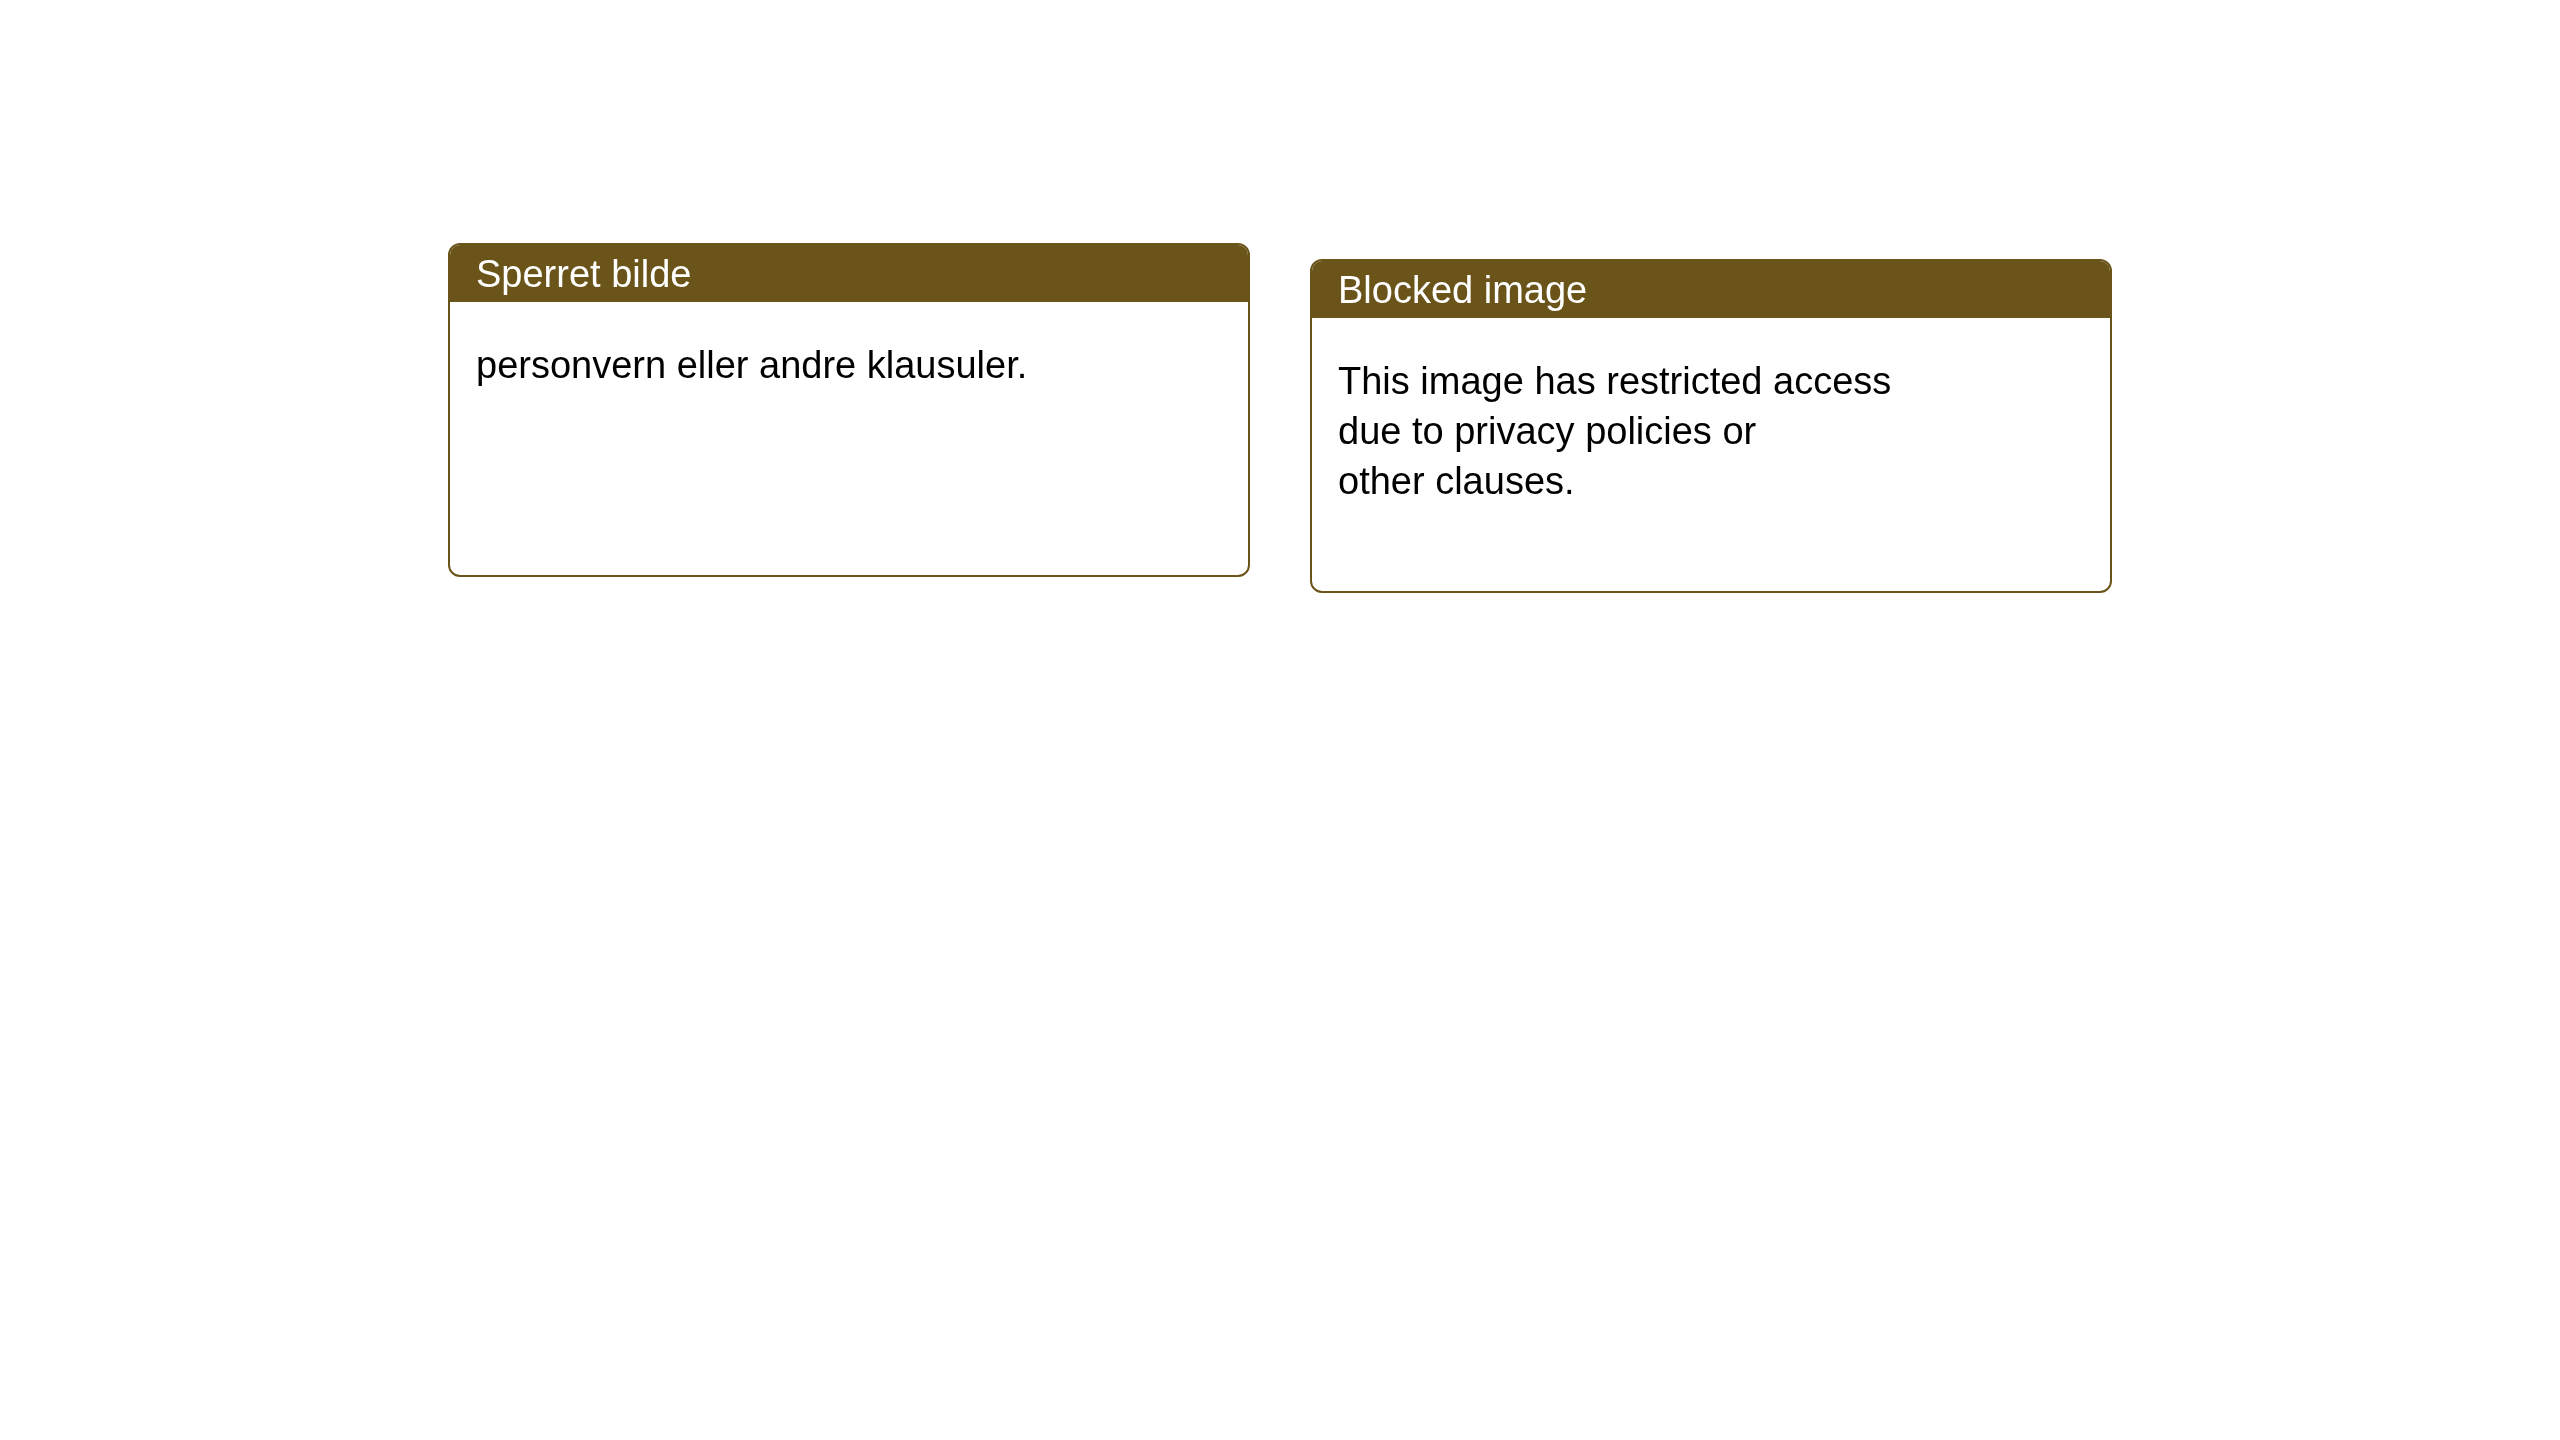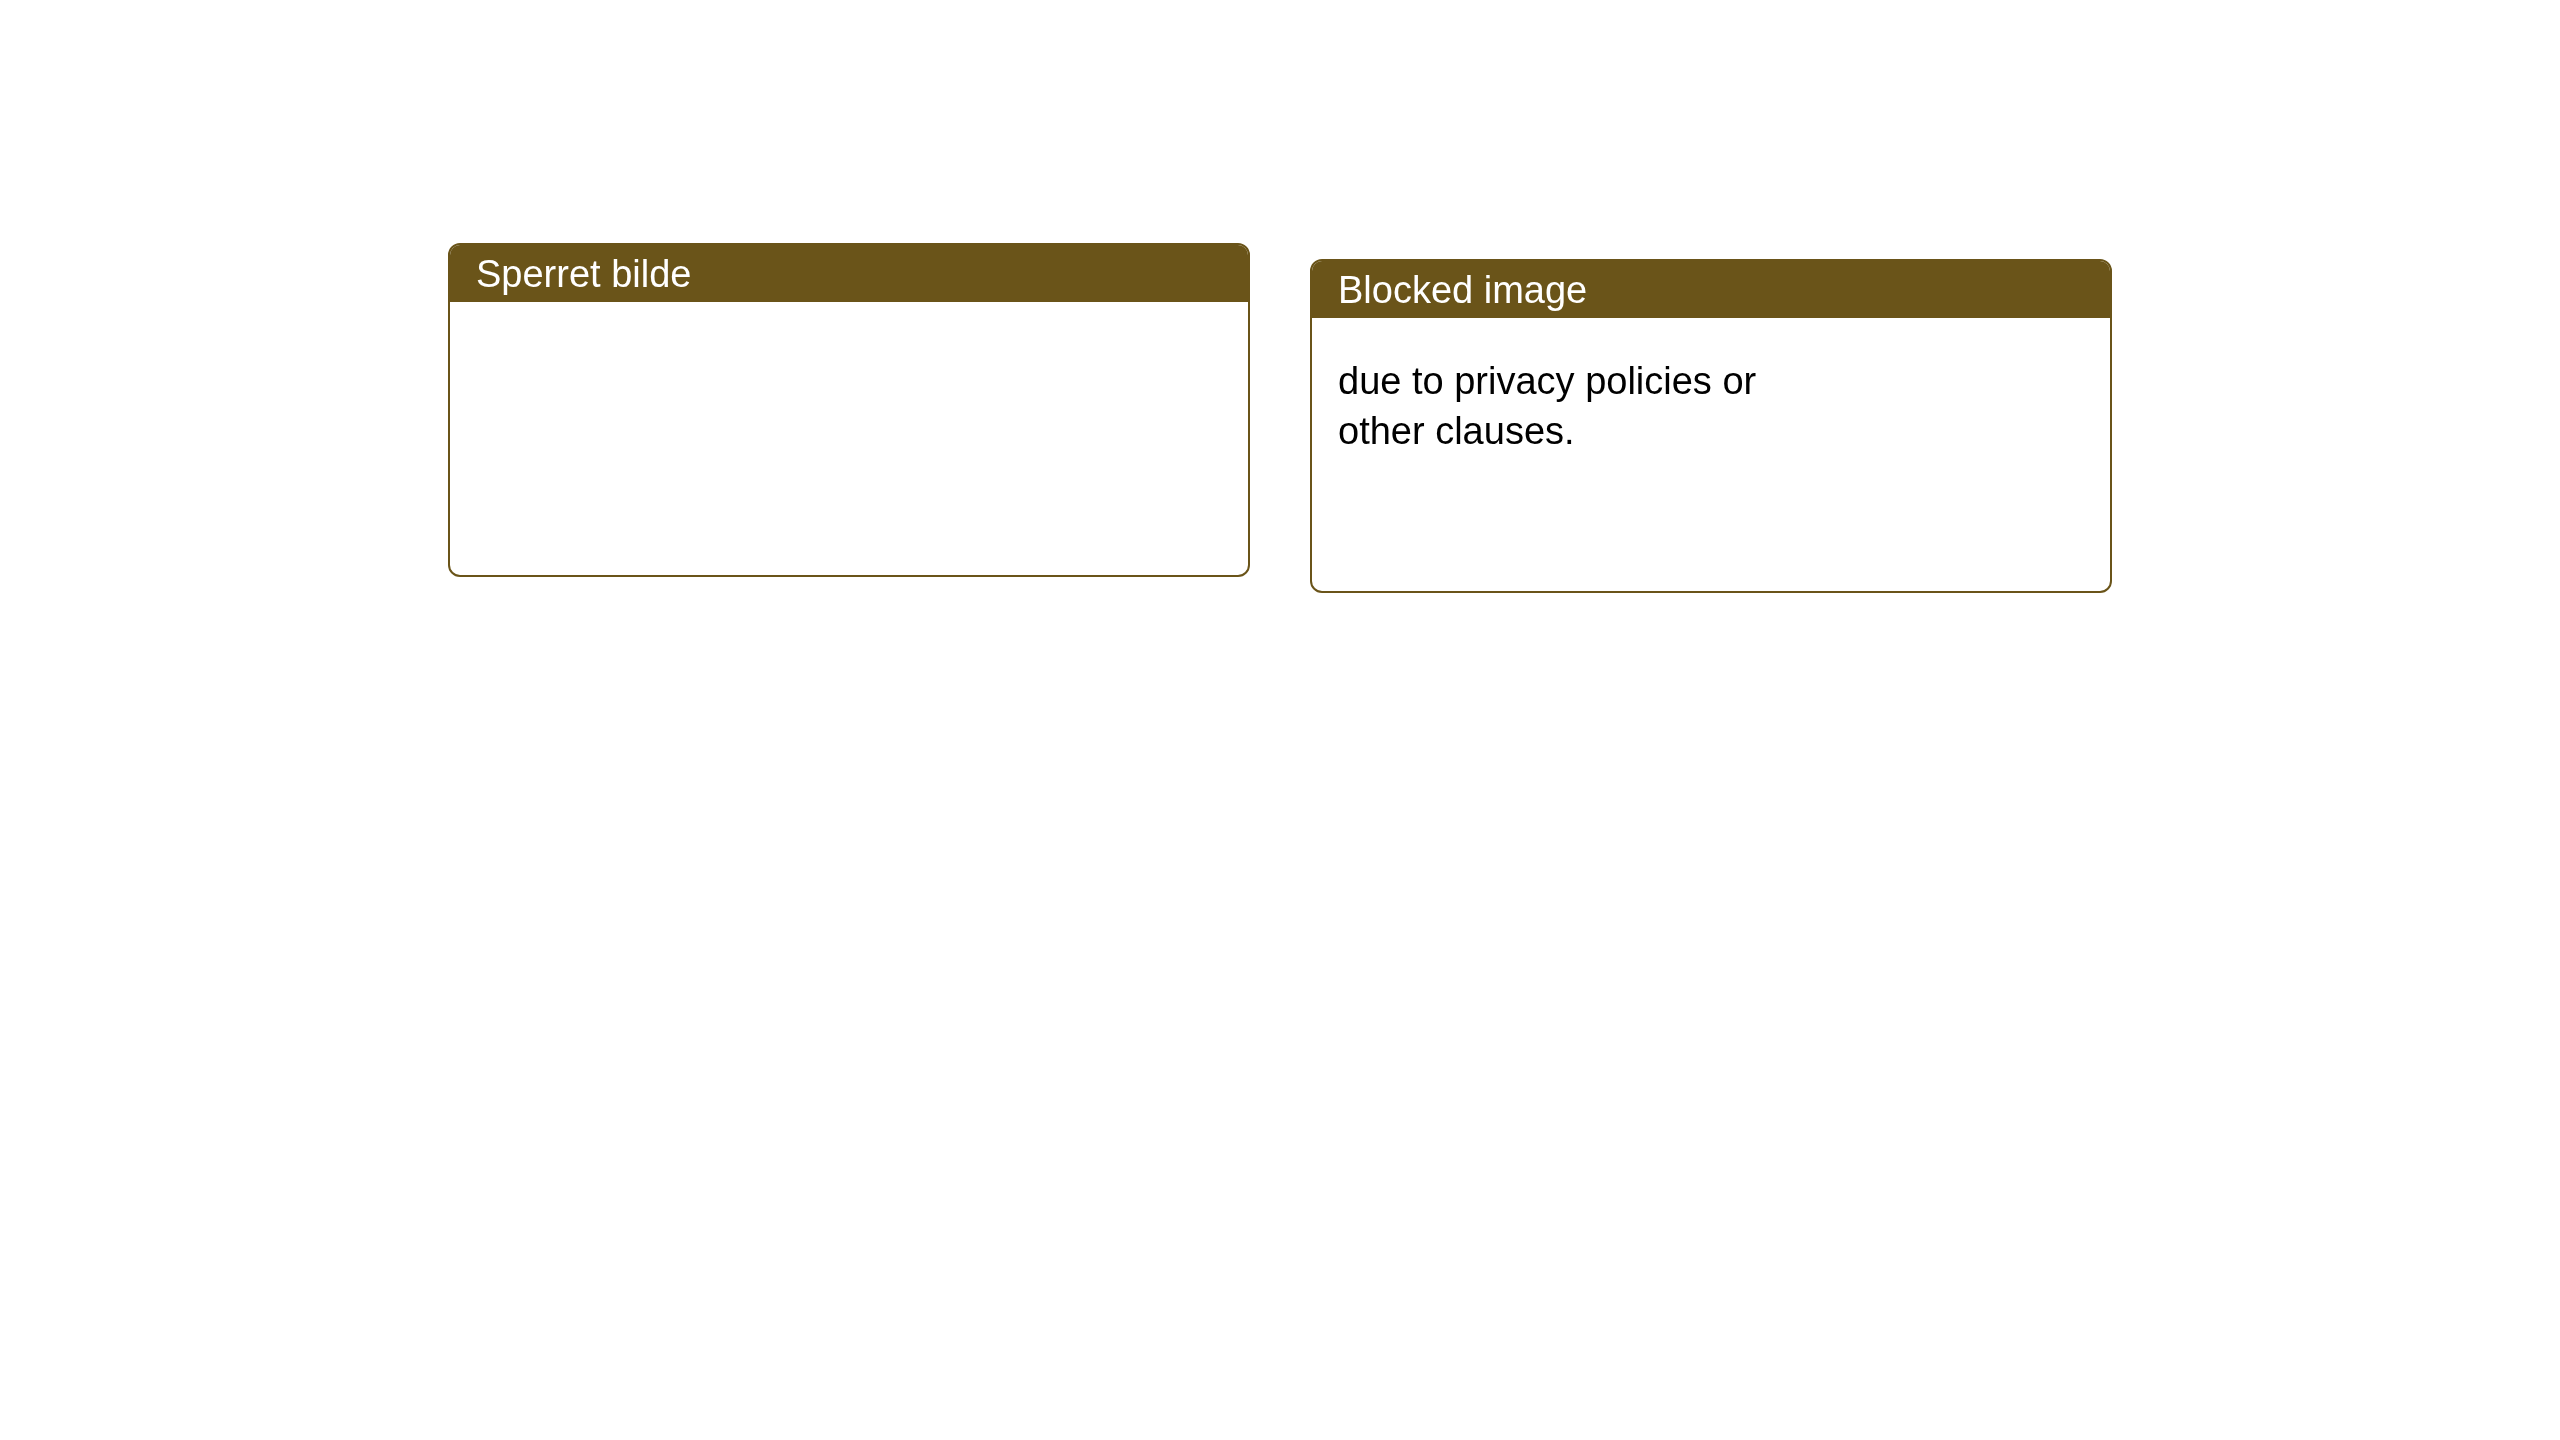--- a/index.html
+++ b/index.html
@@ -59,26 +59,28 @@
 </head>
 <body>
 
 <div class="canvas">
 
   <section class="card card--no">
     <header class="card-header">
       <span class="card-title">Sperret bilde</span>
     </header>
     <div class="card-body">
+      <div class="line">personvern eller andre klausuler.</div>
     </div>
   </section>
 
   <section class="card card--en">
     <header class="card-header">
       <span class="card-title">Blocked image</span>
     </header>
     <div class="card-body">
+      <div class="line">This image has restricted access</div>
       <div class="line">due to privacy policies or</div>
       <div class="line">other clauses.</div>
     </div>
   </section>
 
 </div>
 
 </body></html>

